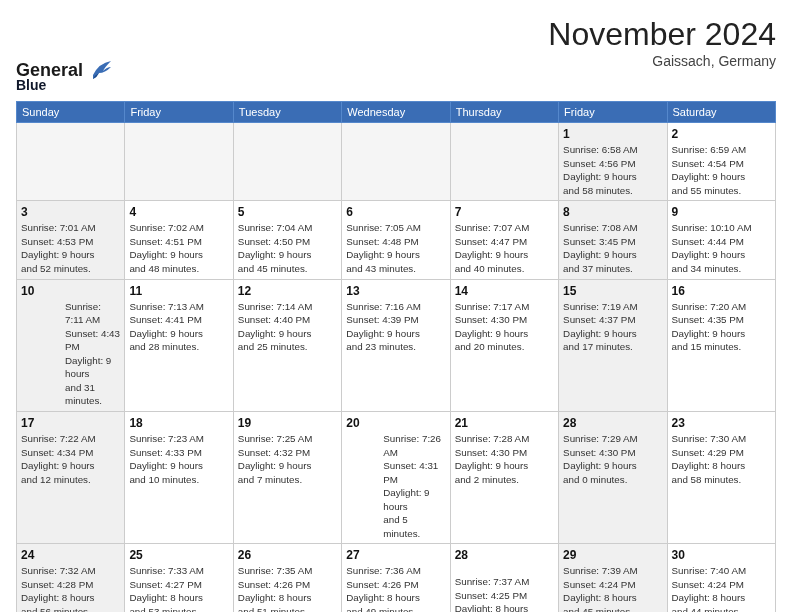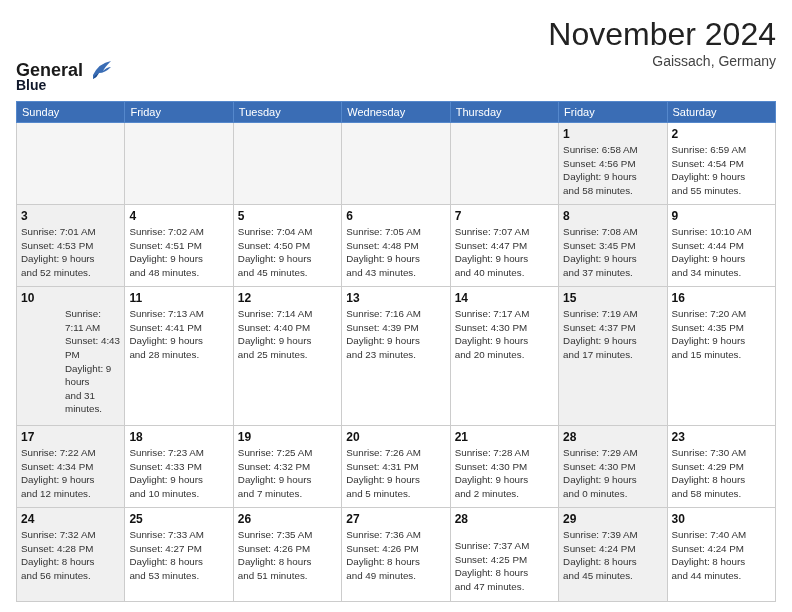--- a/index.html
+++ b/index.html
@@ -261,21 +261,21 @@
           </td>
           <td>
             <span class="day-num">19</span>
             <div class="day-info" style="white-space: pre-line;">Sunrise: 7:25 AM
 Sunset: 4:32 PM
 Daylight: 9 hours
 and 7 minutes.</div>
           </td>
           <td>
             <span class="day-num">20</span>
-            <div class="day-info" style="white-space: pre-line;">Sunrise: 7:26 AM
+            <div class="day-info" style="white-space: pre-line; margin-left: 37px;">Sunrise: 7:26 AM
 Sunset: 4:31 PM
 Daylight: 9 hours
 and 5 minutes.</div>
           </td>
           <td>
             <span class="day-num">21</span>
             <div class="day-info" style="white-space: pre-line;">Sunrise: 7:28 AM
 Sunset: 4:30 PM
 Daylight: 9 hours
 and 2 minutes.</div>

